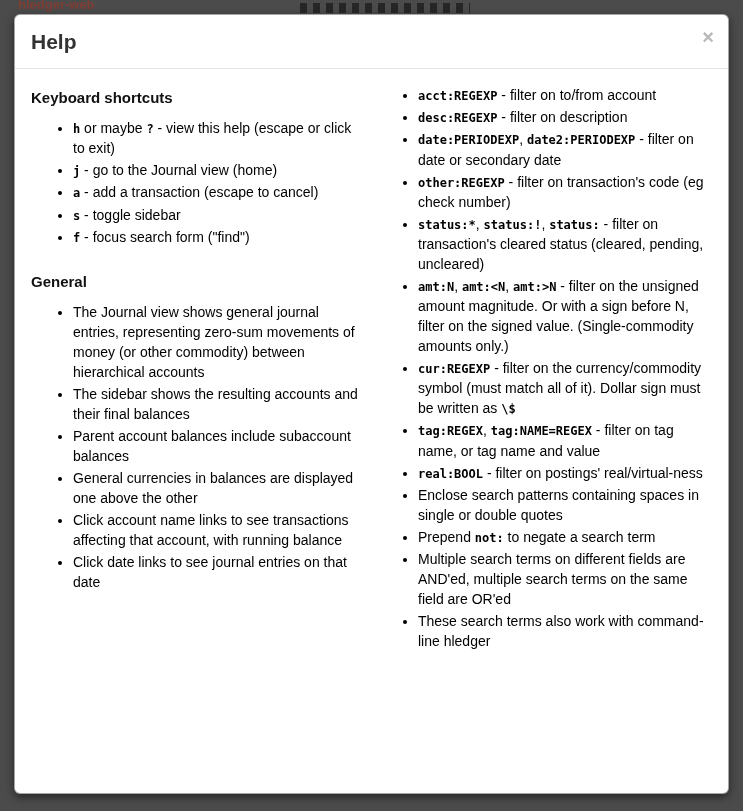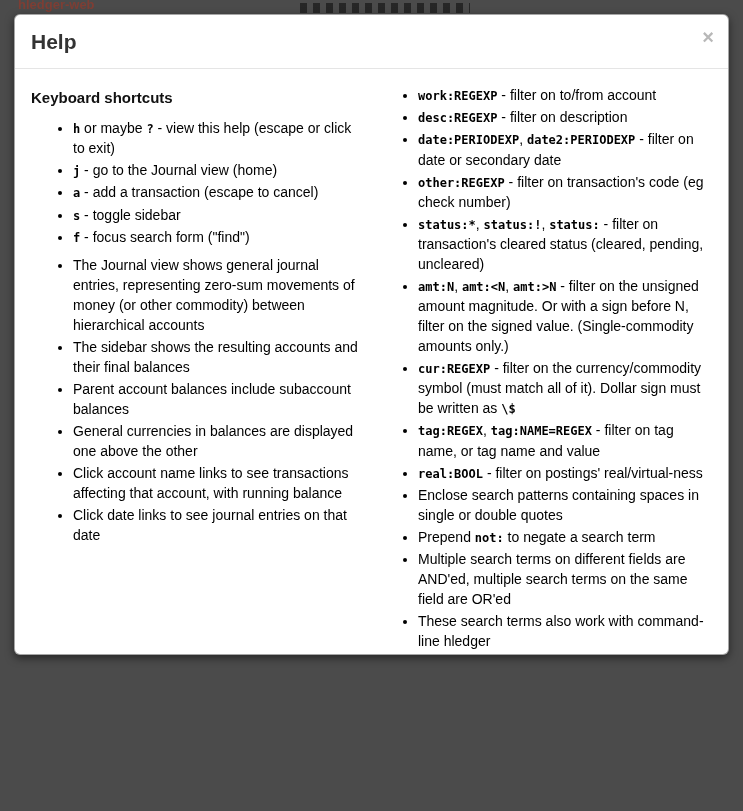--- a/index.html
+++ b/index.html
@@ -20,21 +20,21 @@
     color: #7e3e34;
   }
   .partial-title {
     position: absolute; top: 3px; left: 300px;
     width: 170px; height: 10px;
     background: repeating-linear-gradient(90deg, #1d1d1d 0 7px, transparent 7px 13px);
     opacity: 0.8;
   }
   .modal {
     position: absolute; top: 14px; left: 14px;
-    width: 715px; height: 641px;
+    width: 715px; height: 780px;
     box-sizing: border-box;
     background: #ffffff;
     border: 1px solid rgba(0,0,0,0.35);
     border-radius: 6px;
     box-shadow: 0 3px 9px rgba(0,0,0,0.5);
   }
   .modal-header {
     position: relative;
     padding: 15px 16px 15px 16px;
     border-bottom: 1px solid #e5e5e5;
@@ -98,32 +98,33 @@
   <div class="modal-body">
     <div class="col">
       <h3 class="section-heading">Keyboard shortcuts</h3>
       <ul class="help-list">
           <li><code>h</code> or maybe <code>?</code> - view this help (escape or click to exit)</li>
           <li><code>j</code> - go to the Journal view (home)</li>
           <li><code>a</code> - add a transaction (escape to cancel)</li>
           <li><code>s</code> - toggle sidebar</li>
           <li><code>f</code> - focus search form ("find")</li>
         </ul>
+      <h3 class="section-heading spaced">General</h3>
       <ul class="help-list">
           <li>The Journal view shows general journal entries, representing zero-sum movements of money (or other commodity) between hierarchical accounts</li>
           <li>The sidebar shows the resulting accounts and their final balances</li>
           <li>Parent account balances include subaccount balances</li>
           <li>General currencies in balances are displayed one above the other</li>
           <li>Click account name links to see transactions affecting that account, with running balance</li>
           <li>Click date links to see journal entries on that date</li>
         </ul>
     </div>
     <div class="col">
       <ul class="help-list">
-          <li><code>work:REGEXP</code> - filter on to/from account</li>
+          <li><code>acct:REGEXP</code> - filter on to/from account</li>
           <li><code>desc:REGEXP</code> - filter on description</li>
           <li><code>date:PERIODEXP</code>, <code>date2:PERIODEXP</code> - filter on date or secondary date</li>
           <li><code>other:REGEXP</code> - filter on transaction's code (eg check number)</li>
           <li><code>status:*</code>, <code>status:!</code>, <code>status:</code> - filter on transaction's cleared status (cleared, pending, uncleared)</li>
           <li><code>amt:N</code>, <code>amt:&lt;N</code>, <code>amt:&gt;N</code> - filter on the unsigned amount magnitude. Or with a sign before N, filter on the signed value. (Single-commodity amounts only.)</li>
           <li><code>cur:REGEXP</code> - filter on the currency/commodity symbol (must match all of it). Dollar sign must be written as <code>\$</code></li>
           <li><code>tag:REGEX</code>, <code>tag:NAME=REGEX</code> - filter on tag name, or tag name and value</li>
           <li><code>real:BOOL</code> - filter on postings' real/virtual-ness</li>
           <li>Enclose search patterns containing spaces in single or double quotes</li>
           <li>Prepend <code>not:</code> to negate a search term</li>

